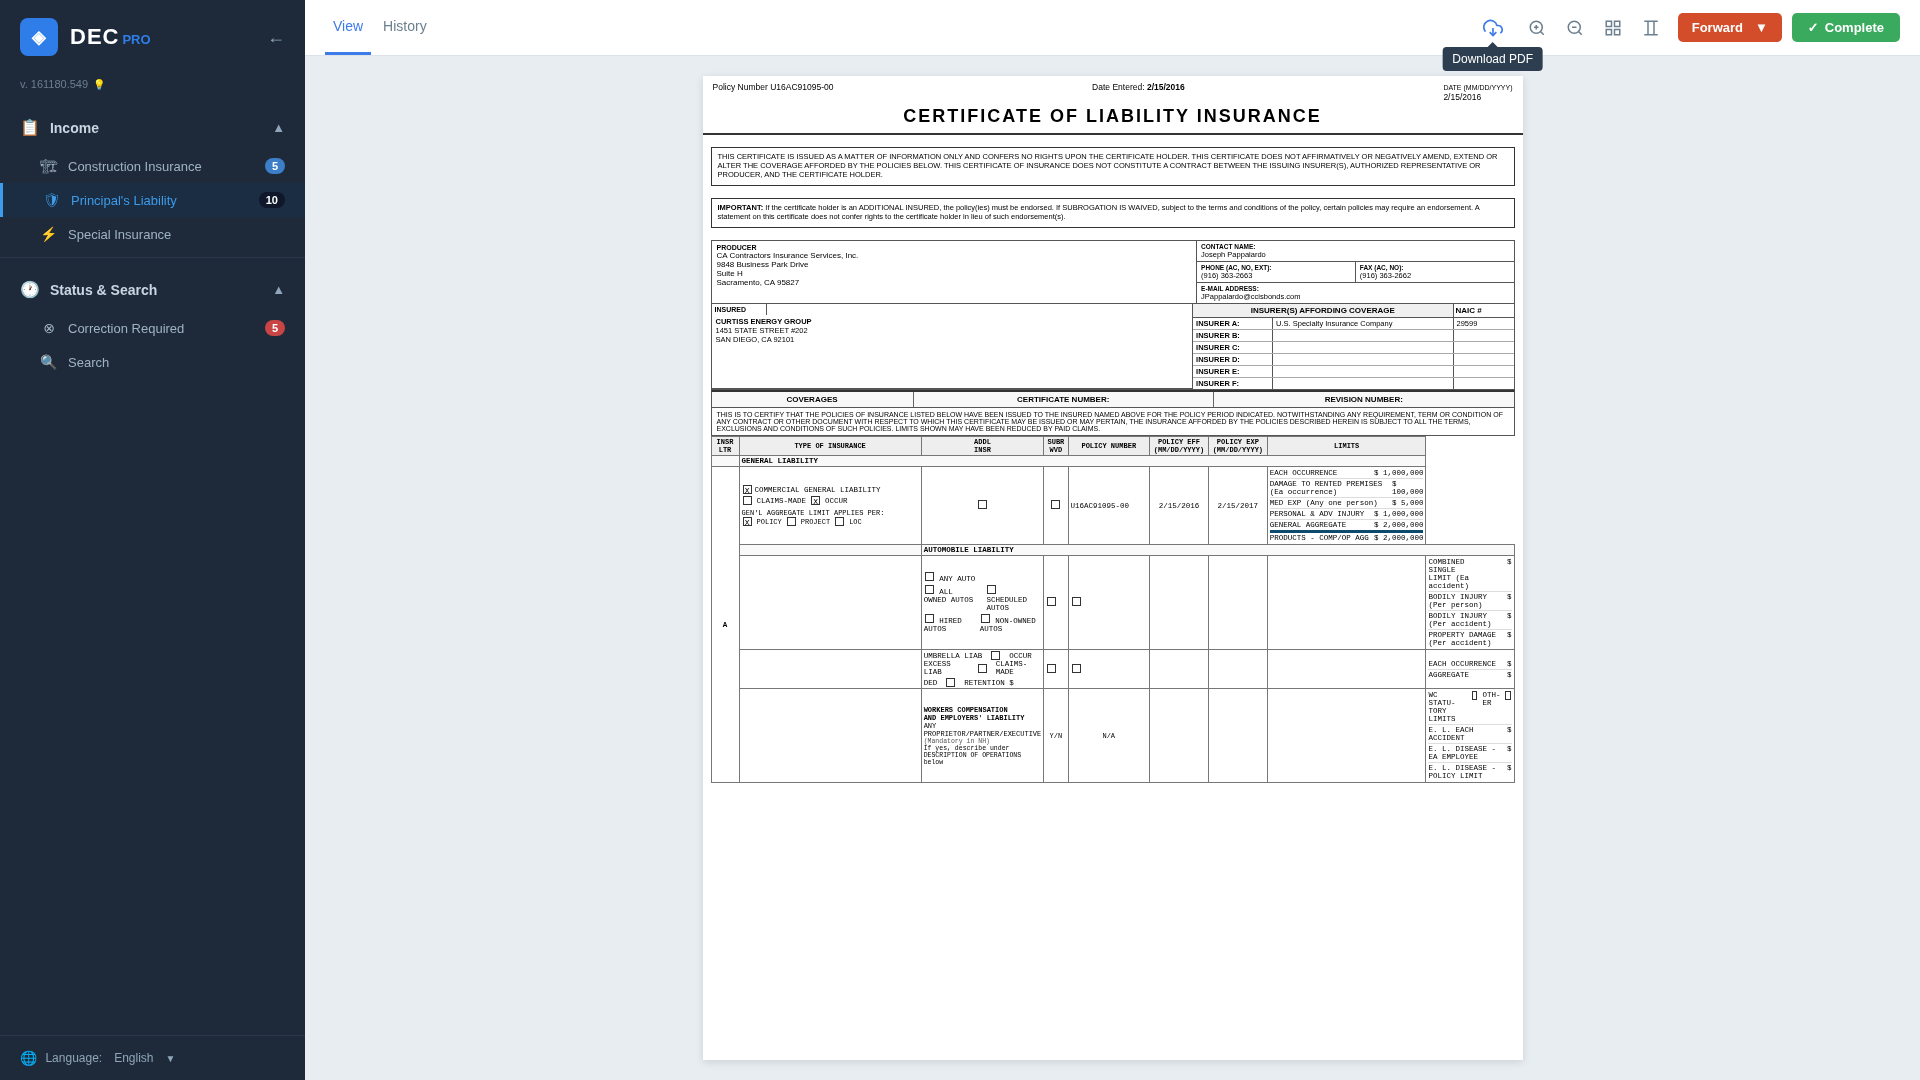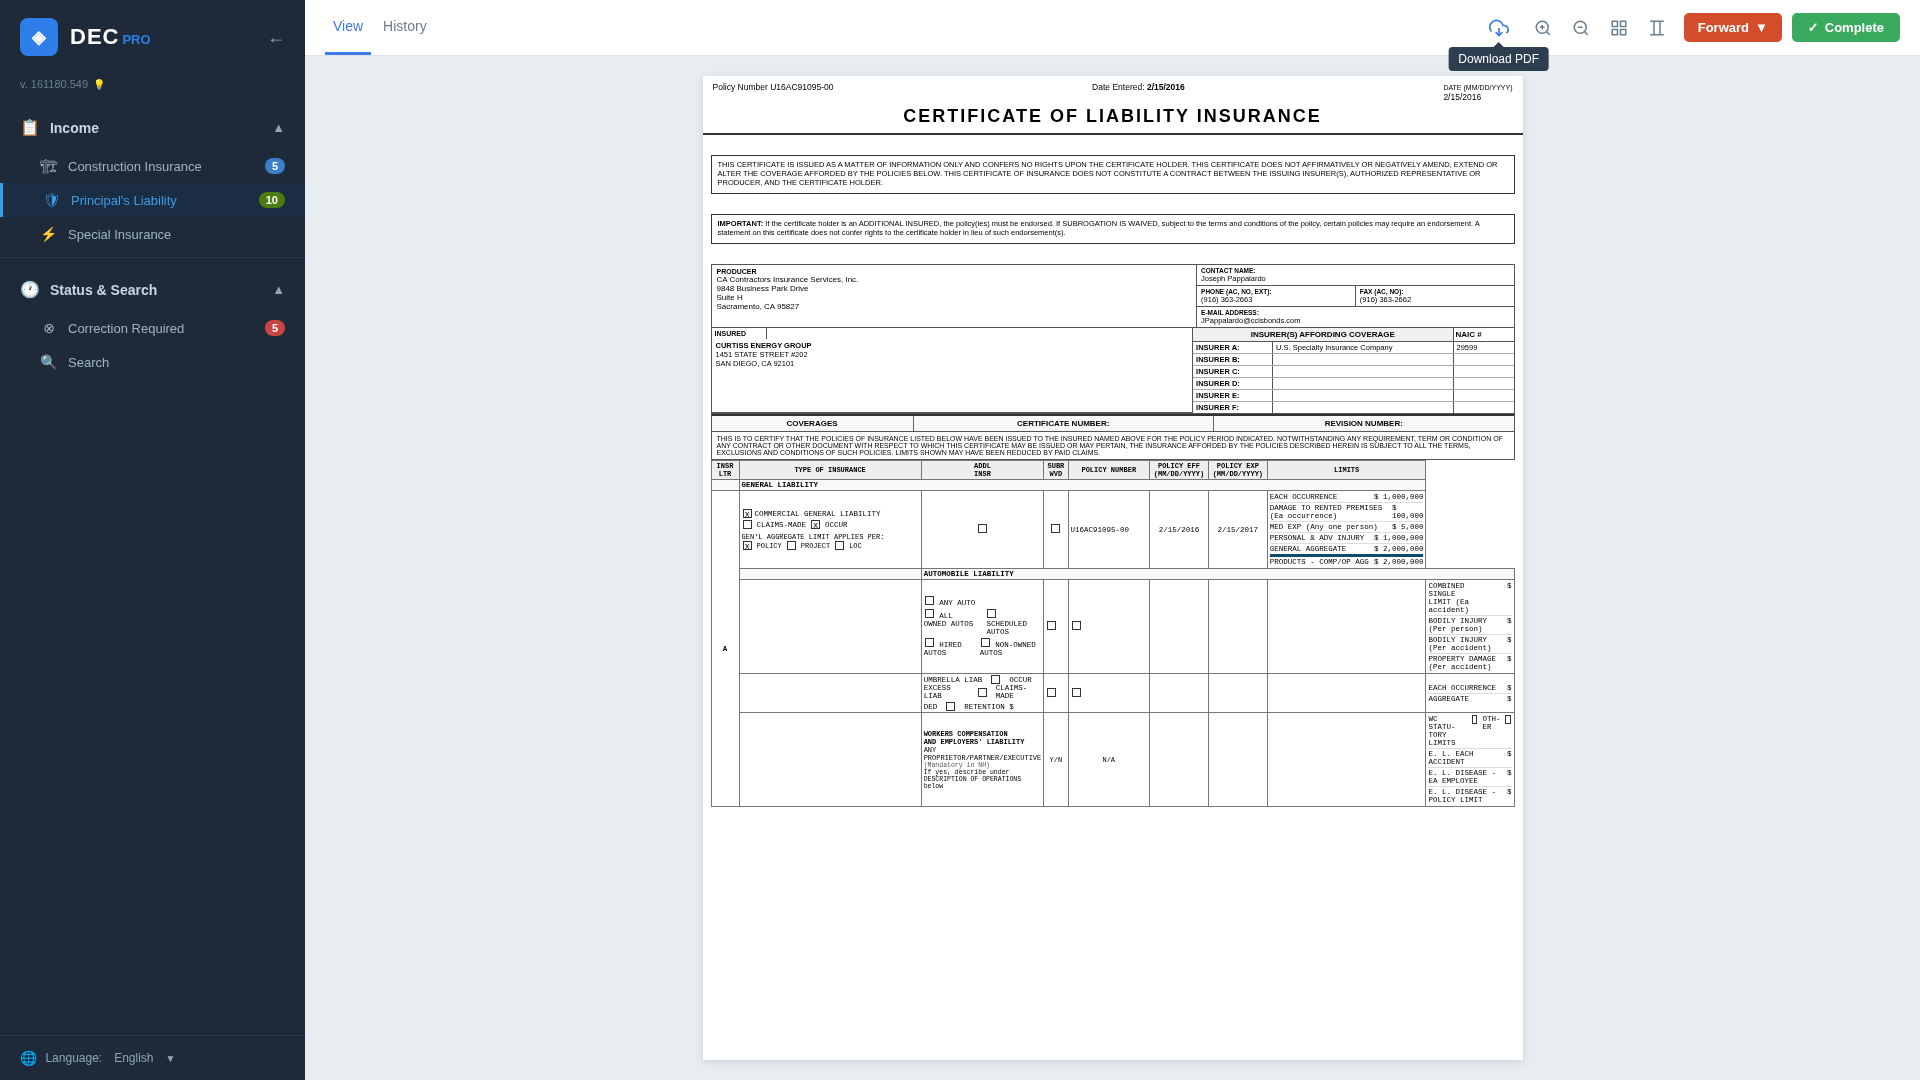--- a/index.html
+++ b/index.html
@@ -80,21 +80,21 @@
     }
     .sidebar-item .item-icon { font-size: 14px; width: 18px; text-align: center; }
     .badge {
       margin-left: auto;
       border-radius: 10px;
       padding: 2px 7px;
       font-size: 11px;
       font-weight: 700;
       color: white;
     }
-    .badge-orange { background: #4d7c0f; }
+    .badge-orange { background: #0f172a; }
     .badge-blue { background: #3d7ec9; }
     .badge-red { background: #c94444; }
     .sidebar-divider { height: 1px; background: #29394a; margin: 6px 0; }
     .sidebar-status-section .sidebar-section-header { margin-top: 4px; }
 
     .sidebar-bottom {
       margin-top: auto;
       padding: 14px 20px;
       border-top: 1px solid #29394a;
       display: flex; align-items: center; gap: 8px;
@@ -167,21 +167,21 @@
     .icon-btn.active-cloud { color: #3d7be9; }
     .btn-forward {
       background: #d44d2a;
       color: white;
       border: none;
       border-radius: 5px;
       padding: 7px 14px;
       font-size: 13px;
       font-weight: 600;
       cursor: pointer;
-      display: flex; align-items: center; gap: 6px;
+      display: flex; align-items: center; gap: 12px;
     }
     .btn-complete {
       background: #3aaa5e;
       color: white;
       border: none;
       border-radius: 5px;
       padding: 7px 16px;
       font-size: 13px;
       font-weight: 600;
       cursor: pointer;
@@ -216,21 +216,21 @@
     .cert-main-title {
       text-align: center;
       font-size: 18px;
       font-weight: bold;
       letter-spacing: 2px;
       padding: 2px 0 6px;
       border-bottom: 2px solid #333;
     }
     .cert-notice {
       border: 1px solid #333;
-      margin: 20px 8px;
+      margin: 12px 8px;
       padding: 4px 6px;
       font-size: 7.5px;
     }
     .cert-notice p { margin-bottom: 2px; font-size: 7.5px; }
     .cert-notice .important { font-weight: bold; }
     .cert-body {
       margin: 0 8px;
     }
     .cert-row-flex {
       display: flex;

